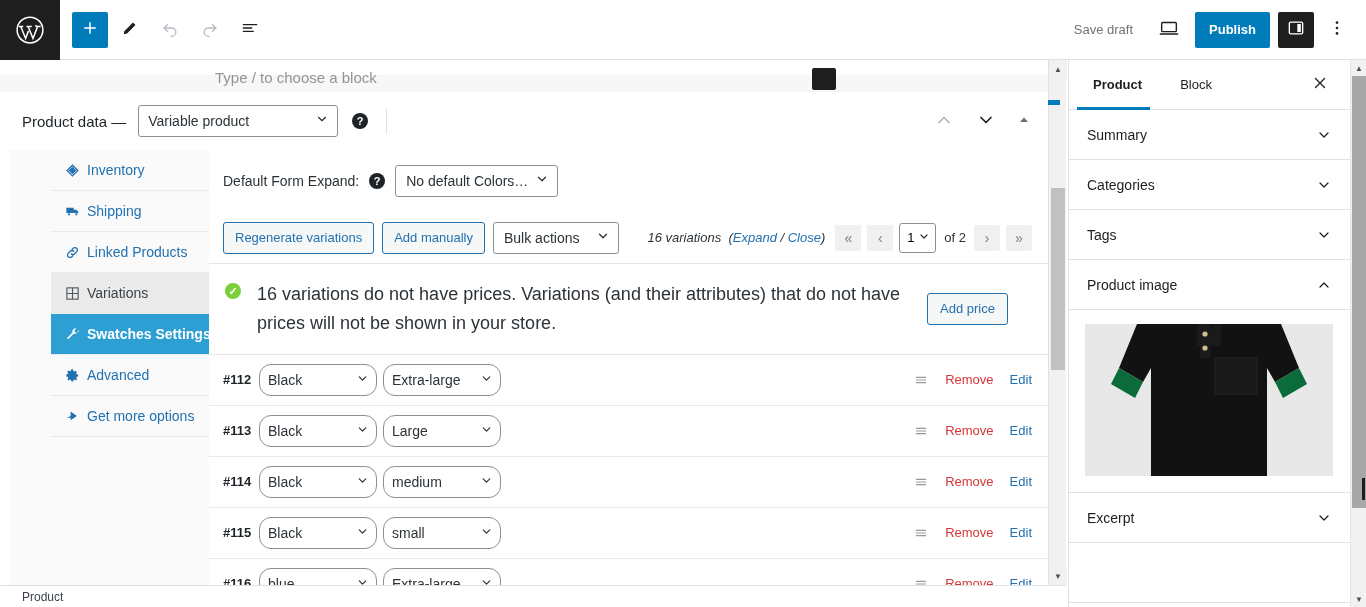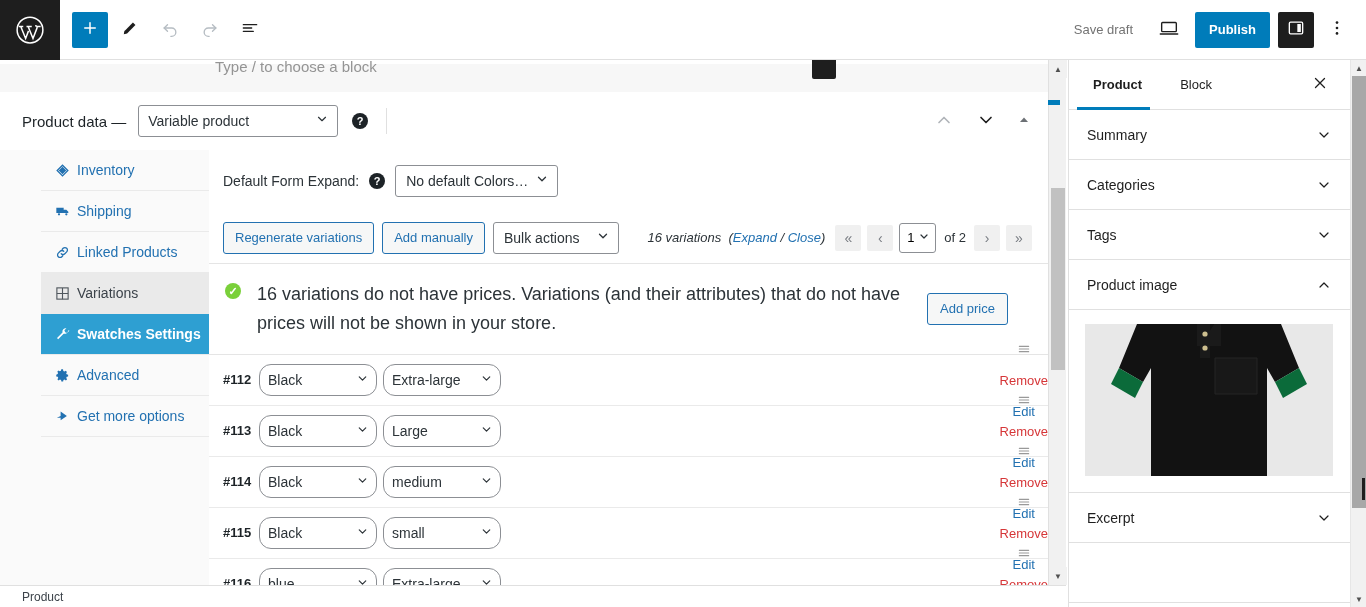--- a/index.html
+++ b/index.html
@@ -61,21 +61,21 @@
     width: 30px; height: 36px; display: flex; align-items: center; justify-content: center;
     background: none; border: none; cursor: pointer; color: #1e1e1e;
   }
 
   
   .canvas {
     position: absolute; top: 60px; left: 0; width: 1066px; height: 525px;
     background: #fff; overflow: hidden;
   }
   .block-placeholder-strip {
-    position: absolute; top: 4px; left: 0; width: 1048px; height: 32px;
+    position: absolute; top: 15px; left: 0; width: 1048px; height: 32px;
     background: #f7f7f7; border-bottom: 1px solid #e8e8e8;
   }
   .block-placeholder-strip .ph-text {
     position: absolute; left: 215px; top: -6px;
     color: #949494; font-size: 15px; white-space: nowrap;
   }
   .block-placeholder-strip .ph-square {
     position: absolute; left: 812px; top: -7px;
     width: 24px; height: 22px; background: #1e1e1e; border-radius: 2px;
   }
@@ -104,21 +104,21 @@
   }
   .vbar { width: 1px; height: 26px; background: #e0e0e0; margin-left: 18px; }
   .pd-arrows {
     margin-left: auto; display: flex; align-items: center; gap: 22px; padding-right: 18px;
   }
   .pd-arrow { background: none; border: none; cursor: pointer; padding: 0; }
 
   
   .pd-body { position: absolute; top: 90px; left: 0; width: 1048px; height: 435px; }
   .pd-sidebar {
-    position: absolute; left: 0; top: 0; width: 223px; height: 435px;
+    position: absolute; left: 10px; top: 0; width: 223px; height: 435px;
     background: #fafafa; border-right: 1px solid #e0e0e0; padding-left: 41px;
   }
   .pd-tab {
     display: flex; align-items: center; height: 41px; padding-left: 14px;
     font-size: 14px; color: #2271b1; cursor: pointer;
     border-bottom: 1px solid #eaeaea; background: #fafafa;
   }
   .pd-tab .tabicon { width: 22px; display: flex; align-items: center; color: #2271b1; }
   .pd-tab.hovered { background: #eaeaea; color: #3c434a; }
   .pd-tab.hovered .tabicon { color: #50575e; }
@@ -194,23 +194,22 @@
     display: flex; align-items: center; height: 51px; padding-left: 14px;
     border-bottom: 1px solid #eaeaea;
   }
   .var-id { font-size: 13px; font-weight: bold; color: #1d2327; width: 36px; }
   .var-select {
     height: 32px; width: 118px; border: 1px solid #8c8f94; border-radius: 12px;
     background: #fff; font-size: 14px; color: #2c3338; padding: 0 24px 0 8px;
     font-family: inherit; appearance: none; cursor: pointer; margin-right: 6px;
   }
   .var-actions {
-    margin-left: auto; display: flex; align-items: center; gap: 16px; 
+    margin-left: auto; display: flex; align-items: center; gap: 16px; padding-right: 16px;
     font-size: 13px;
-    flex-direction: column;
   }
   .handle-ico { color: #999; cursor: grab; display: flex; align-items: center; }
   .remove-link { color: #d63638; text-decoration: none; cursor: pointer; }
   .edit-link { color: #2271b1; text-decoration: none; cursor: pointer; }
 
   
   .inner-sb {
     position: absolute; top: 60px; left: 1048px; width: 18px; height: 525px;
     background: #f1f1f1; border-left: 1px solid #e0e0e0;
   }

